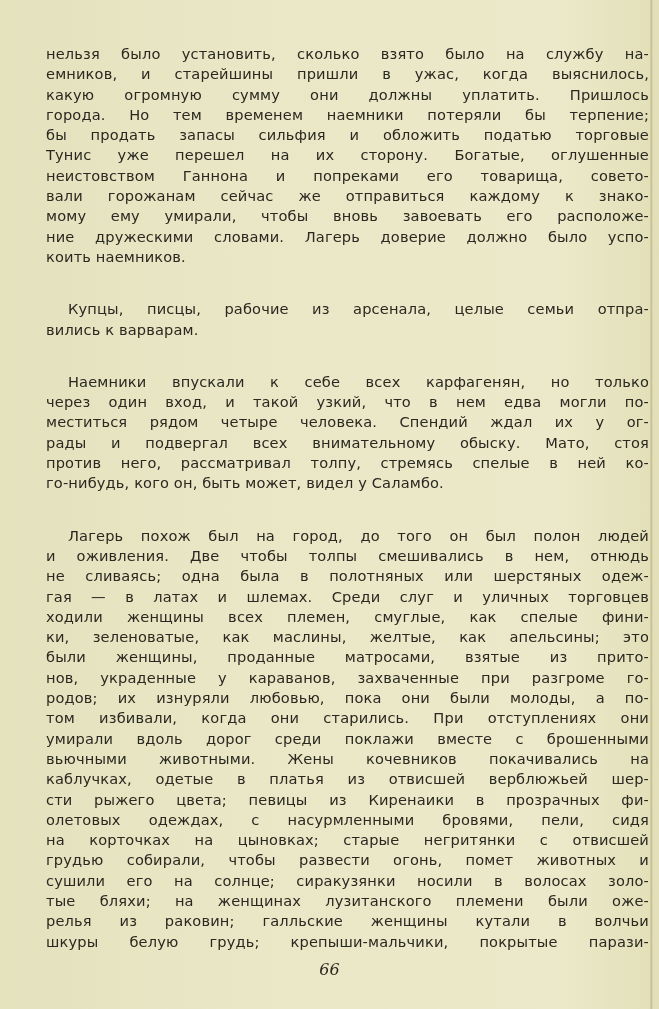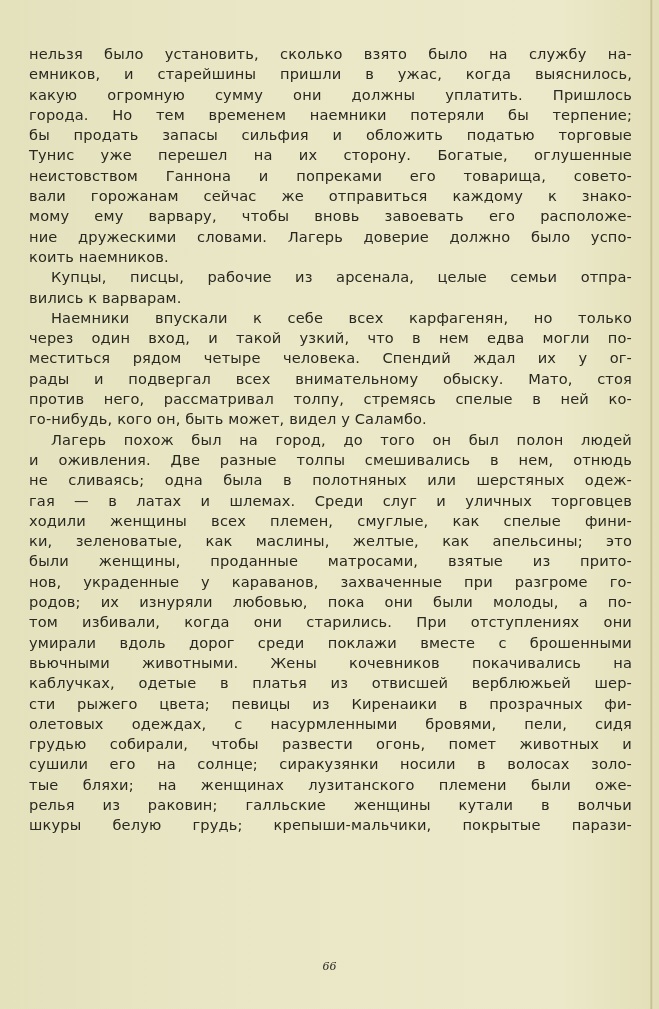--- a/index.html
+++ b/index.html
@@ -11,75 +11,76 @@
   }
   .page {
     position: absolute; left: 0; top: 0; width: 659px; height: 1009px;
     background: linear-gradient(90deg, #e4e2bd 0%, #e9e7c6 40%, #ebe9c9 85%, #e2dfb8 100%);
   }
   .edge {
     position: absolute; right: 6px; top: 0; width: 3px; height: 1009px;
     background: linear-gradient(90deg, #d7d1a6, #c9c196, #e6e1bd);
   }
   .text {
-    position: absolute; left: 29px; top: 44px; width: 603px;
+    position: absolute; left: 46px; top: 44px; width: 603px;
     color: #2a2820;
     font-size: 14.6px;
     line-height: 20.3px;
     letter-spacing: 0.15px;
   }
   .line { white-space: nowrap; text-align: justify; text-align-last: justify; display: block; height: 20.3px; }
   .line.last { text-align-last: left; }
-  .line.indent { padding-left: 22px; }
+  .line.indent { padding-left: 22px; margin-top: 32px; }
   .page-num {
     position: absolute; left: 0; width: 659px; top: 960px;
-    text-align: center; font-style: italic; font-size: 11px;
+    text-align: center; font-style: italic; font-size: 16px;
     color: #2a2820; font-family: "DejaVu Serif", serif;
   }
 </style>
 </head>
 <body>
 
 <div class="page">
   <div class="edge"></div>
   <div class="text" id="body-text">
       <span class="line">нельзя было установить, сколько взято было на службу на-</span>
       <span class="line">емников, и старейшины пришли в ужас, когда выяснилось,</span>
       <span class="line">какую огромную сумму они должны уплатить. Пришлось</span>
       <span class="line">города. Но тем временем наемники потеряли бы терпение;</span>
       <span class="line">бы продать запасы сильфия и обложить податью торговые</span>
       <span class="line">Тунис уже перешел на их сторону. Богатые, оглушенные</span>
       <span class="line">неистовством Ганнона и попреками его товарища, совето-</span>
       <span class="line">вали горожанам сейчас же отправиться каждому к знако-</span>
-      <span class="line">мому ему варвару, чтобы вновь завоевать его расположе-</span>
+      <span class="line">мому ему умирали, чтобы вновь завоевать его расположе-</span>
       <span class="line">ние дружескими словами. Лагерь доверие должно было успо-</span>
       <span class="line last">коить наемников.</span>
       <span class="line indent">Купцы, писцы, рабочие из арсенала, целые семьи отпра-</span>
       <span class="line last">вились к варварам.</span>
       <span class="line indent">Наемники впускали к себе всех карфагенян, но только</span>
       <span class="line">через один вход, и такой узкий, что в нем едва могли по-</span>
       <span class="line">меститься рядом четыре человека. Спендий ждал их у ог-</span>
       <span class="line">рады и подвергал всех внимательному обыску. Мато, стоя</span>
       <span class="line">против него, рассматривал толпу, стремясь спелые в ней ко-</span>
       <span class="line last">го-нибудь, кого он, быть может, видел у Саламбо.</span>
       <span class="line indent">Лагерь похож был на город, до того он был полон людей</span>
-      <span class="line">и оживления. Две разные толпы смешивались в нем, отнюдь</span>
+      <span class="line">и оживления. Две чтобы толпы смешивались в нем, отнюдь</span>
       <span class="line">не сливаясь; одна была в полотняных или шерстяных одеж-</span>
       <span class="line">гая — в латах и шлемах. Среди слуг и уличных торговцев</span>
       <span class="line">ходили женщины всех племен, смуглые, как спелые фини-</span>
       <span class="line">ки, зеленоватые, как маслины, желтые, как апельсины; это</span>
       <span class="line">были женщины, проданные матросами, взятые из прито-</span>
       <span class="line">нов, украденные у караванов, захваченные при разгроме го-</span>
       <span class="line">родов; их изнуряли любовью, пока они были молоды, а по-</span>
       <span class="line">том избивали, когда они старились. При отступлениях они</span>
       <span class="line">умирали вдоль дорог среди поклажи вместе с брошенными</span>
       <span class="line">вьючными животными. Жены кочевников покачивались на</span>
       <span class="line">каблучках, одетые в платья из отвисшей верблюжьей шер-</span>
       <span class="line">сти рыжего цвета; певицы из Киренаики в прозрачных фи-</span>
       <span class="line">олетовых одеждах, с насурмленными бровями, пели, сидя</span>
+      <span class="line">на корточках на цыновках; старые негритянки с отвисшей</span>
       <span class="line">грудью собирали, чтобы развести огонь, помет животных и</span>
       <span class="line">сушили его на солнце; сиракузянки носили в волосах золо-</span>
       <span class="line">тые бляхи; на женщинах лузитанского племени были оже-</span>
       <span class="line">релья из раковин; галльские женщины кутали в волчьи</span>
       <span class="line">шкуры белую грудь; крепыши-мальчики, покрытые парази-</span>
     </div>
   <div class="page-num">66</div>
 </div>
 
 </body></html>

